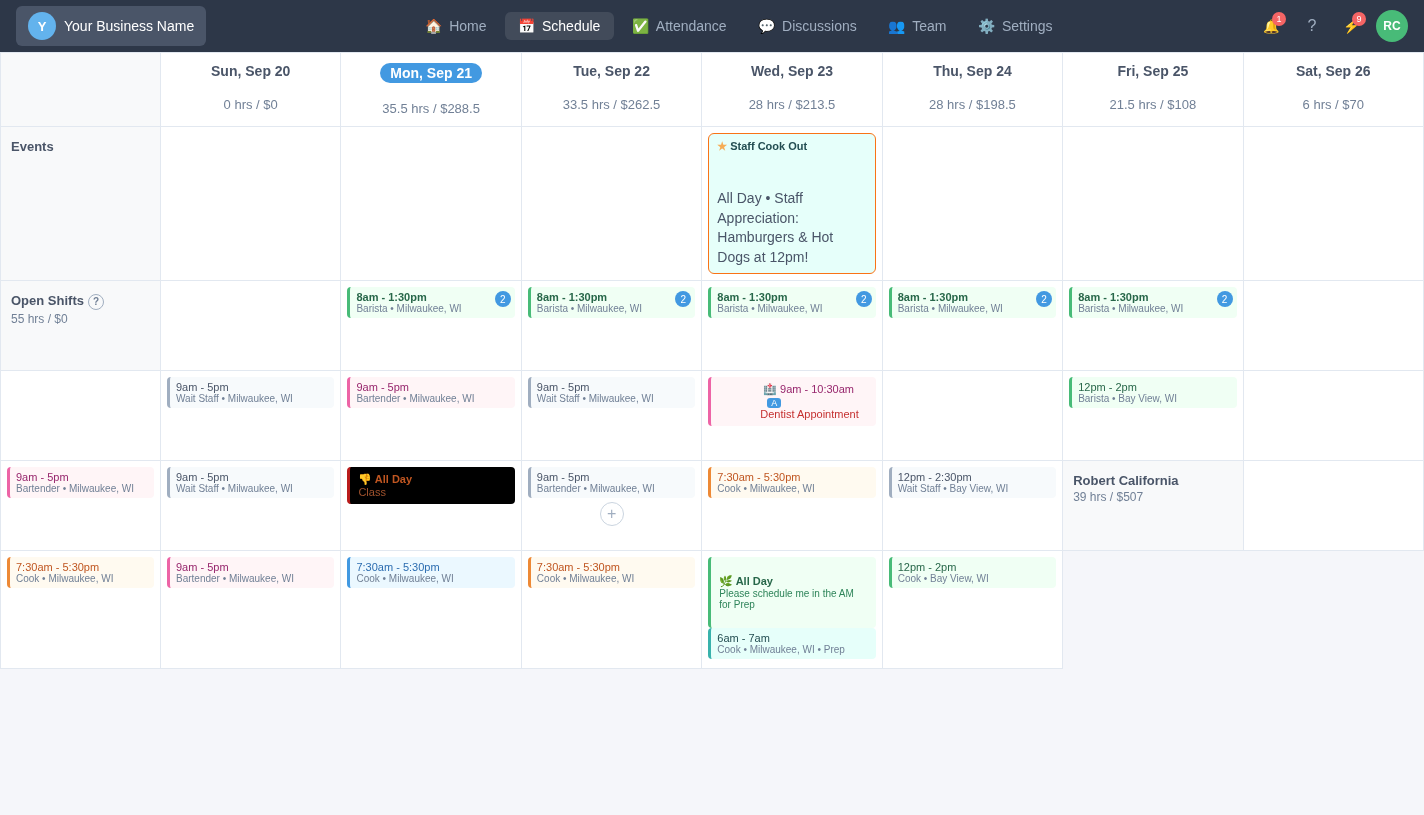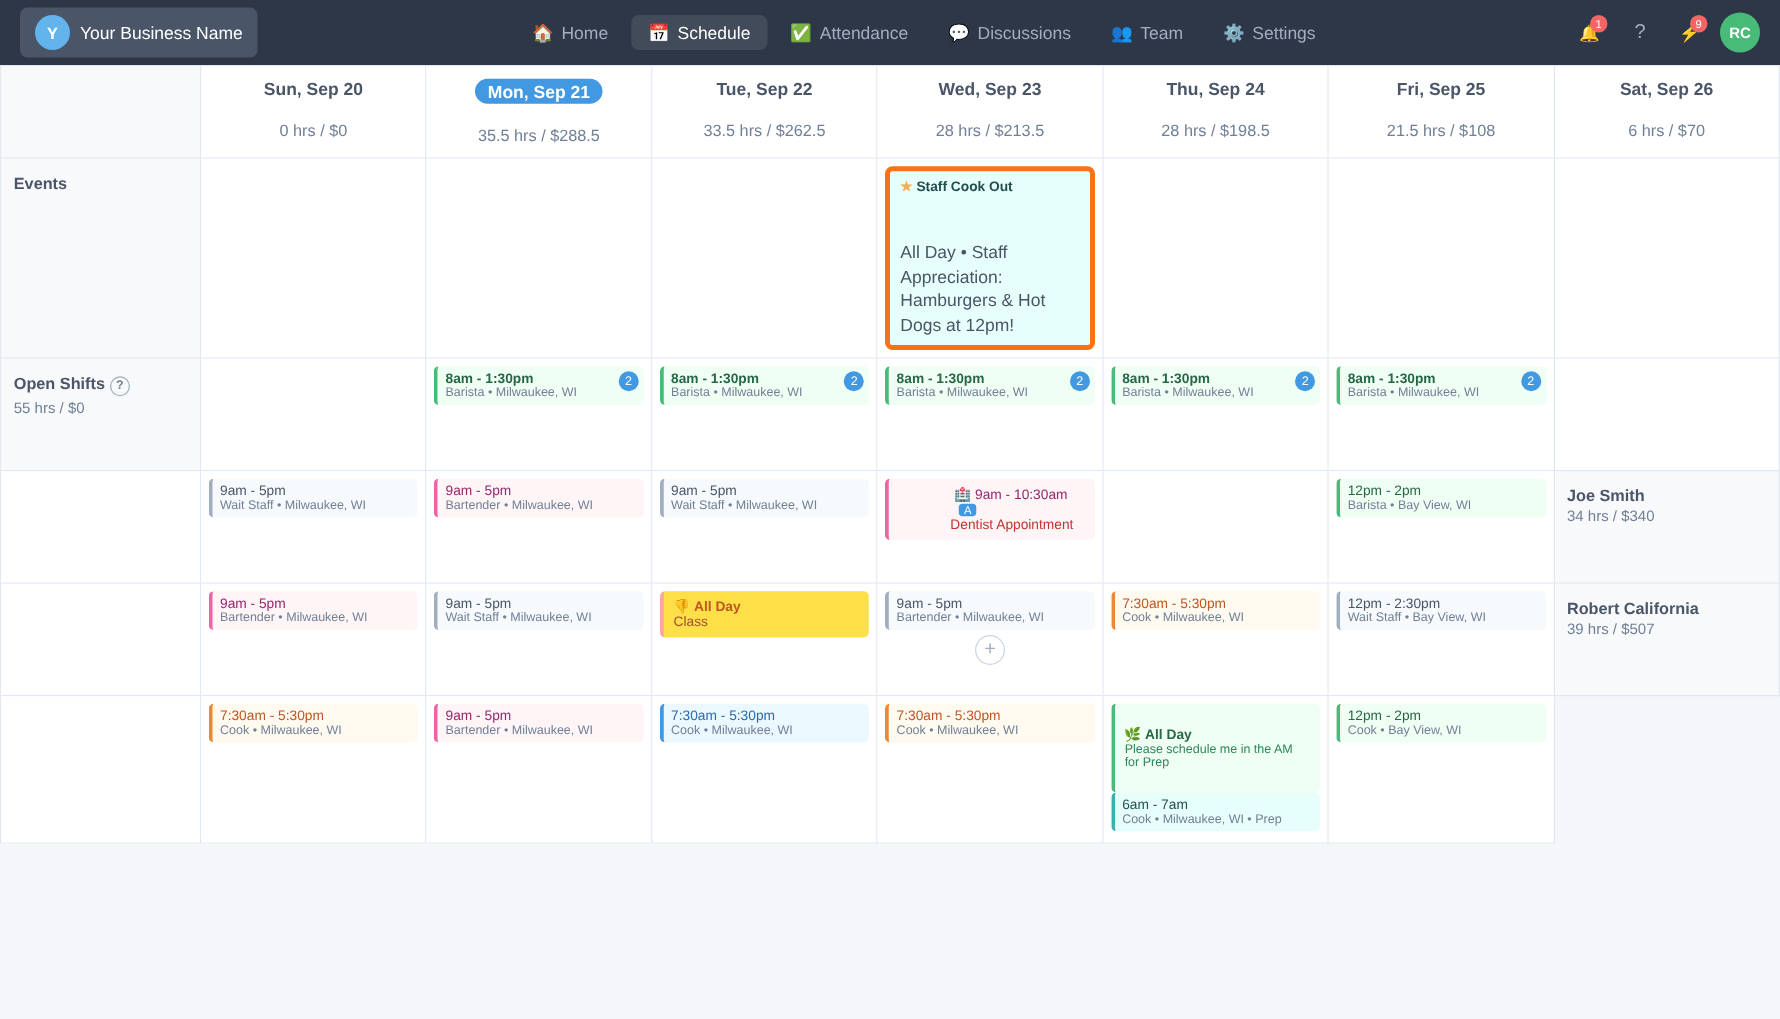--- a/index.html
+++ b/index.html
@@ -137,33 +137,33 @@
       background: #4299e1; color: white; border-radius: 50%;
       width: 16px; height: 16px; font-size: 10px;
       display: flex; align-items: center; justify-content: center;
     }
 
     
     .event-block {
       border-radius: 6px;
       padding: 6px 8px;
       background: #e6fffa;
-      border: 4px solid #f97316;
+      border: 1px solid #f97316;
       font-size: 11px;
     }
     .event-title { font-weight: 700; color: #234e52; margin-bottom: 2px; }
     .event-star { color: #f6ad55; margin-right: 3px; }
     .event-detail { color: #4a5568; font-size: 14px; line-height: 1.4; margin-top: 36px; }
 
     
     .allday-block {
       border-radius: 4px;
       padding: 6px 8px;
-      background: #fde047;
-      border-left: 3px solid #fca5a5;
+      background: #000000;
+      border-left: 3px solid #b91c1c;
       font-size: 11px;
     }
     .allday-title { font-weight: 600; color: #c05621; }
     .allday-sub { color: #a0522d; }
 
     
     .allday-green {
       border-radius: 4px;
       padding: 18px 8px;
       background: #f0fff4;
@@ -362,24 +362,20 @@
           <div style="color:#c53030;font-size:11px;margin-left:41px;">Dentist Appointment</div>
         </div>
       </div>
       <div class="day-cell"></div>
       <div class="day-cell">
         <div class="shift-block shift-green">
           <div class="shift-time">12pm - 2pm</div>
           <div class="shift-detail">Barista • Bay View, WI</div>
         </div>
       </div>
-      <div class="section-label">
-        <div class="section-name">Joe Smith</div>
-        <div class="section-sub">34 hrs / $340</div>
-      </div>
       <div class="day-cell"></div>
       <div class="day-cell">
         <div class="shift-block shift-pink">
           <div class="shift-time">9am - 5pm</div>
           <div class="shift-detail">Bartender • Milwaukee, WI</div>
         </div>
       </div>
       <div class="day-cell">
         <div class="shift-block shift-gray">
           <div class="shift-time">9am - 5pm</div>

